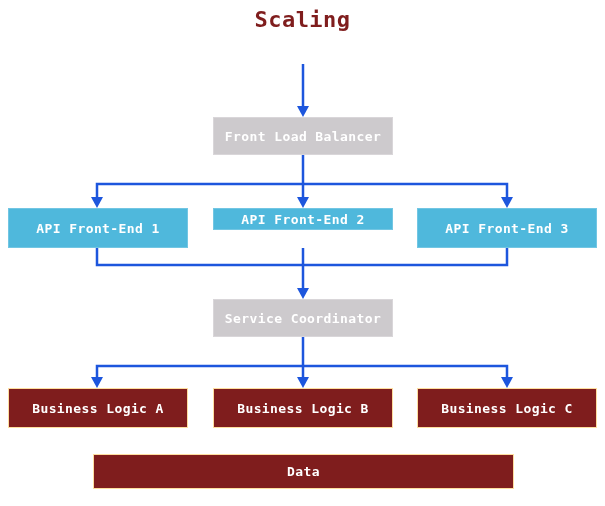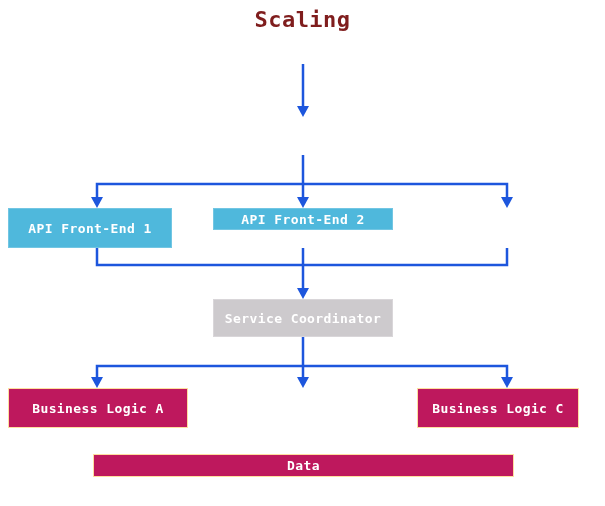--- a/index.html
+++ b/index.html
@@ -42,31 +42,31 @@
     font-family: "DejaVu Sans Mono", monospace;
     font-weight: bold;
     font-size: 13px;
     color: #ffffff;
     letter-spacing: 0.4px;
     box-sizing: border-box;
     text-align: center;
   }
   .node-gray   { background: #cdcacd; border: 1px solid #d9d6d9; }
   .node-blue   { background: #4fb8dc; border: 1px solid #72c6e3; }
-  .node-orange { background: #be185d; border: 1px solid #fede9f; }
+  .node-orange { background: #7f1d1d; border: 1px solid #fede9f; }
 
   #node-front-load-balancer { left: 213px; top: 117px; width: 180px; height: 38px; }
-  #node-api-front-end-1     { left: 8px;   top: 208px; width: 164px; height: 40px; }
+  #node-api-front-end-1     { left: 8px;   top: 208px; width: 180px; height: 40px; }
   #node-api-front-end-2     { left: 213px; top: 208px; width: 180px; height: 22px; }
   #node-api-front-end-3     { left: 417px; top: 208px; width: 180px; height: 40px; }
   #node-service-coordinator { left: 213px; top: 299px; width: 180px; height: 38px; justify-content: center; }
   #node-business-logic-a    { left: 8px;   top: 388px; width: 180px; height: 40px; }
   #node-business-logic-b    { left: 213px; top: 388px; width: 180px; height: 40px; }
-  #node-business-logic-c    { left: 417px; top: 388px; width: 162px; height: 40px; }
-  #node-data                { left: 93px;  top: 454px; width: 421px; height: 23px; }
+  #node-business-logic-c    { left: 417px; top: 388px; width: 180px; height: 40px; }
+  #node-data                { left: 93px;  top: 454px; width: 421px; height: 35px; }
 
   .edge {
     stroke: #1d56dd;
     stroke-width: 2.5;
     fill: none;
   }
   .arrowhead {
     fill: #1d56dd;
     stroke: none;
   }
@@ -93,38 +93,47 @@
 
     <path class="edge" d="M97,379 L97,366 L507,366 L507,379"></path>
     <path class="edge" d="M303,337 L303,379"></path>
     <polygon class="arrowhead" points="91,377 103,377 97,388"></polygon>
     <polygon class="arrowhead" points="297,377 309,377 303,388"></polygon>
     <polygon class="arrowhead" points="501,377 513,377 507,388"></polygon>
   </svg>
 
   <div class="diagram-title">Scaling</div>
 
+  <div id="node-front-load-balancer" class="node node-gray">
+    <span>Front Load Balancer</span>
+  </div>
 
   <div id="node-api-front-end-1" class="node node-blue">
     <span>API Front-End 1</span>
   </div>
 
   <div id="node-api-front-end-2" class="node node-blue">
     <span>API Front-End 2</span>
   </div>
 
+  <div id="node-api-front-end-3" class="node node-blue">
+    <span>API Front-End 3</span>
+  </div>
 
   <div id="node-service-coordinator" class="node node-gray">
     <span>Service Coordinator</span>
   </div>
 
   <div id="node-business-logic-a" class="node node-orange">
     <span>Business Logic A</span>
   </div>
 
+  <div id="node-business-logic-b" class="node node-orange">
+    <span>Business Logic B</span>
+  </div>
 
   <div id="node-business-logic-c" class="node node-orange">
     <span>Business Logic C</span>
   </div>
 
   <div id="node-data" class="node node-orange">
     <span>Data</span>
   </div>
 
 </div>

